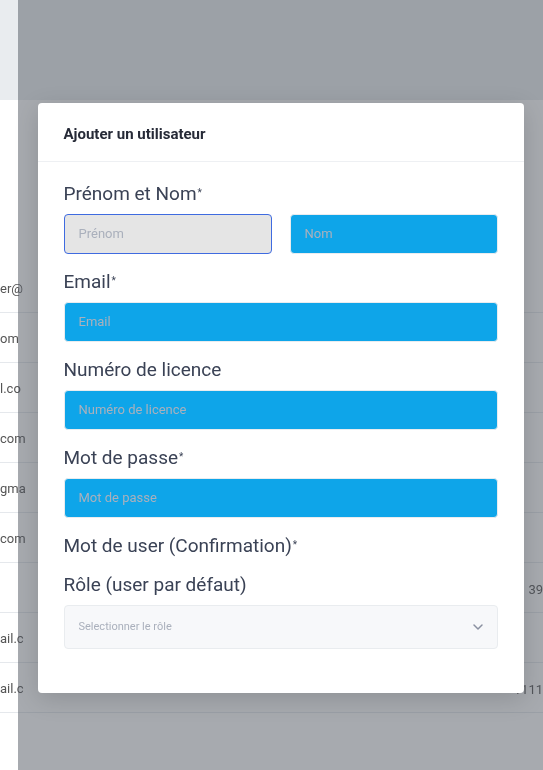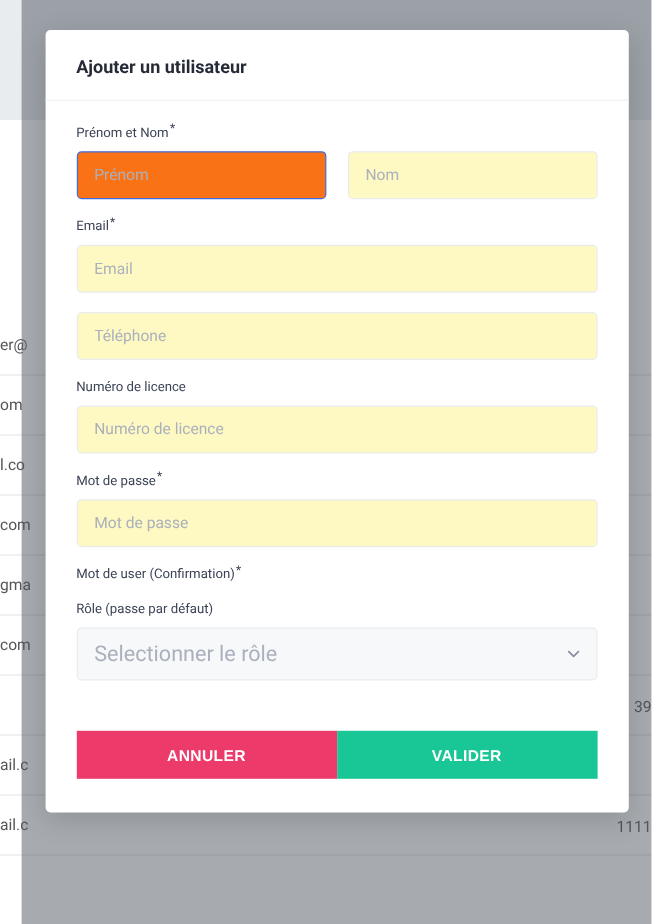--- a/index.html
+++ b/index.html
@@ -28,75 +28,75 @@
       background: #fff;
     }
     .bg-cell-right {
       position: absolute; right: 0; top: 0; height: 48px;
       display: flex; align-items: center; color: #555; font-size: 13px;
     }
 
     .overlay {
       position: absolute; inset: 0;
       background: rgba(80,85,95,0.5);
-      display: flex; align-items: flex-start; justify-content: center; margin-left: 18px;
+      display: flex; align-items: center; justify-content: center; margin-left: 18px;
     }
     .modal {
       background: #fff; width: 486px; margin-top: 25px;
       border-radius: 4px;
       box-shadow: 0 6px 24px rgba(0,0,0,0.15);
       padding: 0 0 28px 0;
     }
     .modal-header {
       padding: 22px 26px 18px;
       border-bottom: 1px solid #eef0f3;
     }
     .modal-title {
       font-size: 15px; font-weight: 700; color: #262a37;
     }
     .modal-body {
       padding: 20px 26px 0;
     }
     .form-group { margin-bottom: 16px; }
     .form-label {
-      display: block; font-size: 11px; color: #3a4255; margin-bottom: 9px;
+      display: block; font-size: 19px; color: #3a4255; margin-bottom: 9px;
       position: relative;
     }
     .req::after {
       content: "*"; font-size: 10px; position: relative; top: -4px; left: 1px;
       color: #3a4255;
     }
     .form-row { display: flex; gap: 18px; }
     .form-row .form-control { flex: 1; }
     .form-control {
       width: 100%;
       height: 40px;
-      background: #fef9c3;
+      background: #0ea5e9;
       border: 1px solid #e9ecef;
       border-radius: 4px;
       padding: 0 14px;
       font-size: 13px;
       color: #3a4255;
       outline: none;
       font-family: inherit;
     }
     .form-control::placeholder { color: #aab0bc; }
     .form-control.focused {
       border-color: #3f6be0;
-      background: #f97316;
+      background: #e5e5e5;
     }
     .select-wrapper { position: relative; }
     .select-display {
       width: 100%;
       height: 44px;
       background: #f7f8fa;
       border: 1px solid #e9ecef;
       border-radius: 4px;
       padding: 0 14px;
-      font-size: 18px;
+      font-size: 11px;
       color: #aab0bc;
       display: flex; align-items: center;
       cursor: pointer;
     }
     .select-chevron {
       position: absolute; right: 14px; top: 50%; transform: translateY(-50%);
       pointer-events: none;
     }
     .select-chevron svg { display: block; }
     .modal-footer {
@@ -163,50 +163,45 @@
           <input class="form-control" type="text" placeholder="Nom" style="">
         </div>
       </div>
 
       <div class="form-group">
         <label class="form-label req">Email</label>
         <input class="form-control" type="email" placeholder="Email" style="">
       </div>
 
       <div class="form-group">
-        <input class="form-control" type="tel" placeholder="Téléphone" style="">
       </div>
 
       <div class="form-group">
         <label class="form-label">Numéro de licence</label>
         <input class="form-control" type="text" placeholder="Numéro de licence" style="">
       </div>
 
       <div class="form-group">
         <label class="form-label req">Mot de passe</label>
         <input class="form-control" type="password" placeholder="Mot de passe" style="">
       </div>
 
       <div class="form-group">
         <label class="form-label req">Mot de user (Confirmation)</label>
       </div>
 
       <div class="form-group">
-        <label class="form-label">Rôle (passe par défaut)</label>
+        <label class="form-label">Rôle (user par défaut)</label>
         <div class="select-wrapper">
           <div class="select-display">
             <span>Selectionner le rôle</span>
           </div>
           <span class="select-chevron">
             <svg width="12" height="12" viewBox="0 0 12 12">
                 <path d="M2 4 L6 8 L10 4" stroke="#8a90a0" stroke-width="1.5" fill="none" stroke-linecap="round" stroke-linejoin="round"></path>
               </svg>
           </span>
         </div>
       </div>
 
     </div>
-    <div class="modal-footer">
-      <button class="btn btn-cancel">ANNULER</button>
-      <button class="btn btn-submit">VALIDER</button>
-    </div>
   </div>
 </div>
 
 </body></html>

